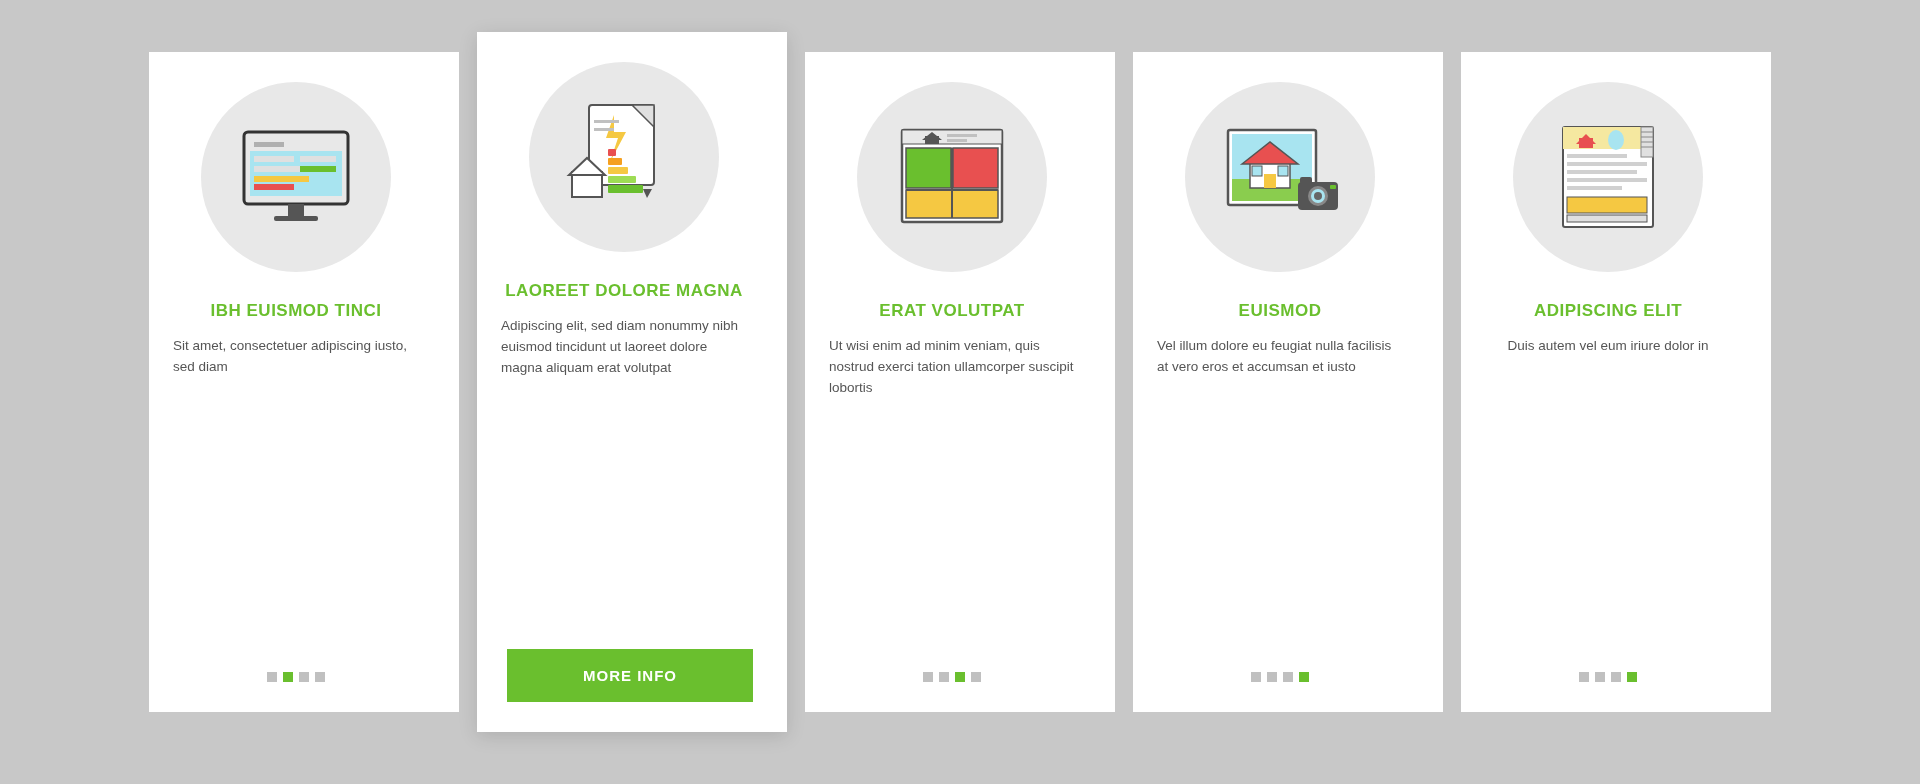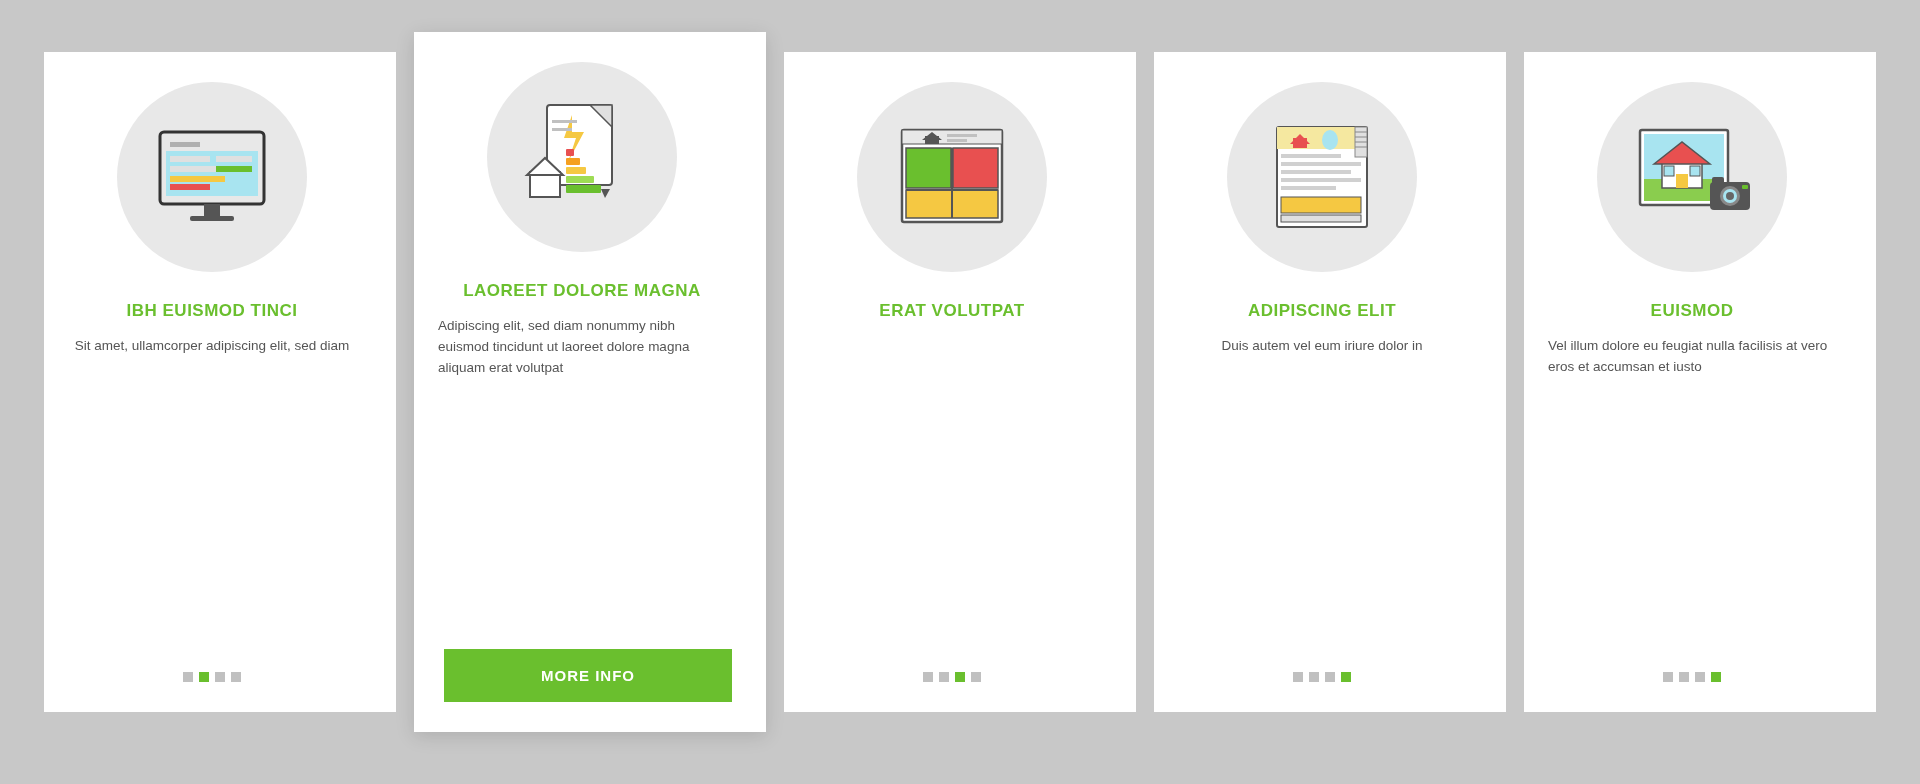--- a/index.html
+++ b/index.html
@@ -13,21 +13,21 @@
       font-family: Arial, sans-serif;
     }
     .cards-container {
       display: flex;
       gap: 18px;
       padding: 40px 60px;
       align-items: flex-start;
     }
     .card {
       background: #ffffff;
-      width: 352px;
+      width: 310px;
       min-height: 660px;
       display: flex;
       flex-direction: column;
       align-items: center;
       padding: 30px 40px 30px 24px;
       position: relative;
     }
     .card.active {
       box-shadow: 0 4px 18px rgba(0,0,0,0.13);
       margin-top: -20px;
@@ -119,21 +119,21 @@
         <rect x="18" y="54" width="55" height="6" fill="#f5c842"></rect>
         <rect x="18" y="62" width="40" height="6" fill="#e85050"></rect>
         <rect x="64" y="34" width="36" height="6" fill="#e0e0e0"></rect>
         <rect x="64" y="44" width="36" height="6" fill="#6abf2e"></rect>
 
         <rect x="52" y="82" width="16" height="12" fill="#555"></rect>
         <rect x="38" y="94" width="44" height="5" rx="2" fill="#555"></rect>
       </svg>
     </div>
     <div class="card-title">IBH EUISMOD TINCI</div>
-    <div class="card-text">Sit amet, ullamcorper adipiscing elit, sed diam</div>
+    <div class="card-text">Sit amet, consectetuer adipiscing iusto, sed diam</div>
     <div class="dots-row">
       <div class="dot inactive-dot"></div>
       <div class="dot active-dot"></div>
       <div class="dot inactive-dot"></div>
       <div class="dot inactive-dot"></div>
     </div>
   </div>
 
   <div class="card active">
     <div class="icon-circle">
@@ -180,65 +180,26 @@
 
         <rect x="14" y="26" width="45" height="40" fill="#6abf2e" stroke="#555" stroke-width="1.5"></rect>
         <rect x="61" y="26" width="45" height="40" fill="#e85050" stroke="#555" stroke-width="1.5"></rect>
         <rect x="14" y="68" width="92" height="28" fill="#f5c842" stroke="#555" stroke-width="1.5"></rect>
 
         <line x1="60" y1="26" x2="60" y2="96" stroke="#555" stroke-width="2"></line>
         <line x1="14" y1="68" x2="106" y2="68" stroke="#555" stroke-width="2"></line>
       </svg>
     </div>
     <div class="card-title">ERAT VOLUTPAT</div>
-    <div class="dots-row">
-      <div class="dot inactive-dot"></div>
-      <div class="dot inactive-dot"></div>
-      <div class="dot active-dot"></div>
-      <div class="dot inactive-dot"></div>
-    </div>
-  </div>
-
-  <div class="card">
-    <div class="icon-circle">
-      <svg width="115" height="110" viewBox="0 0 115 110">
-
-        <rect x="12" y="5" width="90" height="100" rx="2" fill="white" stroke="#555" stroke-width="2"></rect>
-
-        <rect x="12" y="5" width="90" height="22" fill="#f5e8a0"></rect>
-
-        <polygon points="25,22 35,12 45,22" fill="#e85050"></polygon>
-        <rect x="28" y="16" width="14" height="10" fill="#e85050"></rect>
-
-        <ellipse cx="65" cy="18" rx="8" ry="10" fill="#a8e4f0"></ellipse>
-        <polygon points="65,8 58,20 72,20" fill="#a8e4f0"></polygon>
-
-        <rect x="16" y="32" width="60" height="4" fill="#d0d0d0"></rect>
-        <rect x="16" y="40" width="80" height="4" fill="#d0d0d0"></rect>
-        <rect x="16" y="48" width="70" height="4" fill="#d0d0d0"></rect>
-        <rect x="16" y="56" width="80" height="4" fill="#d0d0d0"></rect>
-        <rect x="16" y="64" width="55" height="4" fill="#d0d0d0"></rect>
-
-        <rect x="16" y="75" width="80" height="16" fill="#f5c842" stroke="#555" stroke-width="1"></rect>
-        <rect x="16" y="93" width="80" height="7" fill="#e0e0e0" stroke="#555" stroke-width="1"></rect>
-
-        <rect x="90" y="5" width="12" height="30" fill="#e0e0e0" stroke="#888" stroke-width="1"></rect>
-        <line x1="90" y1="10" x2="102" y2="10" stroke="#888" stroke-width="1"></line>
-        <line x1="90" y1="15" x2="102" y2="15" stroke="#888" stroke-width="1"></line>
-        <line x1="90" y1="20" x2="102" y2="20" stroke="#888" stroke-width="1"></line>
-        <line x1="90" y1="25" x2="102" y2="25" stroke="#888" stroke-width="1"></line>
-      </svg>
-    </div>
-    <div class="card-title">ADIPISCING ELIT</div>
-    <div class="card-text">Duis autem vel eum iriure dolor in</div>
-    <div class="dots-row">
-      <div class="dot inactive-dot"></div>
-      <div class="dot inactive-dot"></div>
-      <div class="dot inactive-dot"></div>
-      <div class="dot active-dot"></div>
+    <div class="card-text">Ut wisi enim ad minim veniam, quis nostrud exerci tation ullamcorper suscipit lobortis</div>
+    <div class="dots-row">
+      <div class="dot inactive-dot"></div>
+      <div class="dot inactive-dot"></div>
+      <div class="dot active-dot"></div>
+      <div class="dot inactive-dot"></div>
     </div>
   </div>
 
   <div class="card">
     <div class="icon-circle">
       <svg width="120" height="110" viewBox="0 0 120 110">
 
         <rect x="8" y="8" width="88" height="75" rx="2" fill="white" stroke="#555" stroke-width="2.5"></rect>
 
         <rect x="12" y="12" width="80" height="45" fill="#a8e4f0"></rect>
@@ -264,13 +225,53 @@
     <div class="card-title">EUISMOD</div>
     <div class="card-text">Vel illum dolore eu feugiat nulla facilisis at vero eros et accumsan et iusto</div>
     <div class="dots-row">
       <div class="dot inactive-dot"></div>
       <div class="dot inactive-dot"></div>
       <div class="dot inactive-dot"></div>
       <div class="dot active-dot"></div>
     </div>
   </div>
 
+  <div class="card">
+    <div class="icon-circle">
+      <svg width="115" height="110" viewBox="0 0 115 110">
+
+        <rect x="12" y="5" width="90" height="100" rx="2" fill="white" stroke="#555" stroke-width="2"></rect>
+
+        <rect x="12" y="5" width="90" height="22" fill="#f5e8a0"></rect>
+
+        <polygon points="25,22 35,12 45,22" fill="#e85050"></polygon>
+        <rect x="28" y="16" width="14" height="10" fill="#e85050"></rect>
+
+        <ellipse cx="65" cy="18" rx="8" ry="10" fill="#a8e4f0"></ellipse>
+        <polygon points="65,8 58,20 72,20" fill="#a8e4f0"></polygon>
+
+        <rect x="16" y="32" width="60" height="4" fill="#d0d0d0"></rect>
+        <rect x="16" y="40" width="80" height="4" fill="#d0d0d0"></rect>
+        <rect x="16" y="48" width="70" height="4" fill="#d0d0d0"></rect>
+        <rect x="16" y="56" width="80" height="4" fill="#d0d0d0"></rect>
+        <rect x="16" y="64" width="55" height="4" fill="#d0d0d0"></rect>
+
+        <rect x="16" y="75" width="80" height="16" fill="#f5c842" stroke="#555" stroke-width="1"></rect>
+        <rect x="16" y="93" width="80" height="7" fill="#e0e0e0" stroke="#555" stroke-width="1"></rect>
+
+        <rect x="90" y="5" width="12" height="30" fill="#e0e0e0" stroke="#888" stroke-width="1"></rect>
+        <line x1="90" y1="10" x2="102" y2="10" stroke="#888" stroke-width="1"></line>
+        <line x1="90" y1="15" x2="102" y2="15" stroke="#888" stroke-width="1"></line>
+        <line x1="90" y1="20" x2="102" y2="20" stroke="#888" stroke-width="1"></line>
+        <line x1="90" y1="25" x2="102" y2="25" stroke="#888" stroke-width="1"></line>
+      </svg>
+    </div>
+    <div class="card-title">ADIPISCING ELIT</div>
+    <div class="card-text">Duis autem vel eum iriure dolor in</div>
+    <div class="dots-row">
+      <div class="dot inactive-dot"></div>
+      <div class="dot inactive-dot"></div>
+      <div class="dot inactive-dot"></div>
+      <div class="dot active-dot"></div>
+    </div>
+  </div>
+
 </div>
 
 </body></html>

